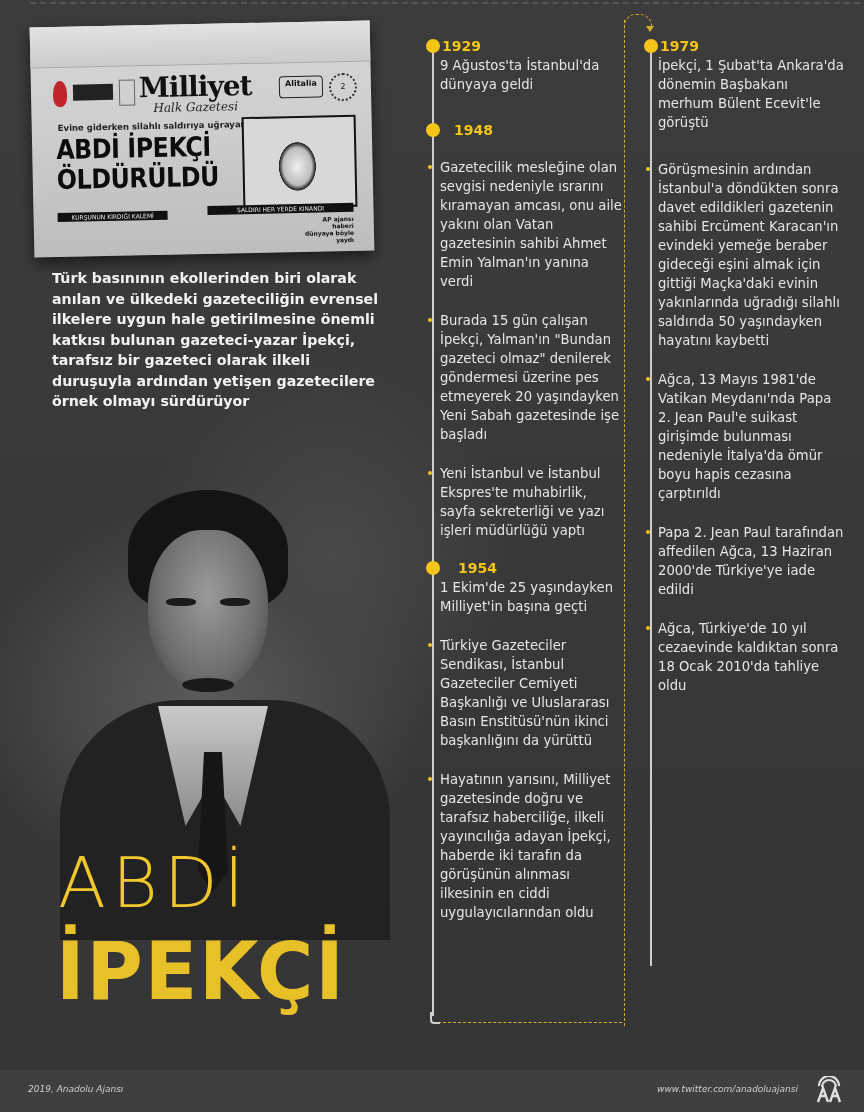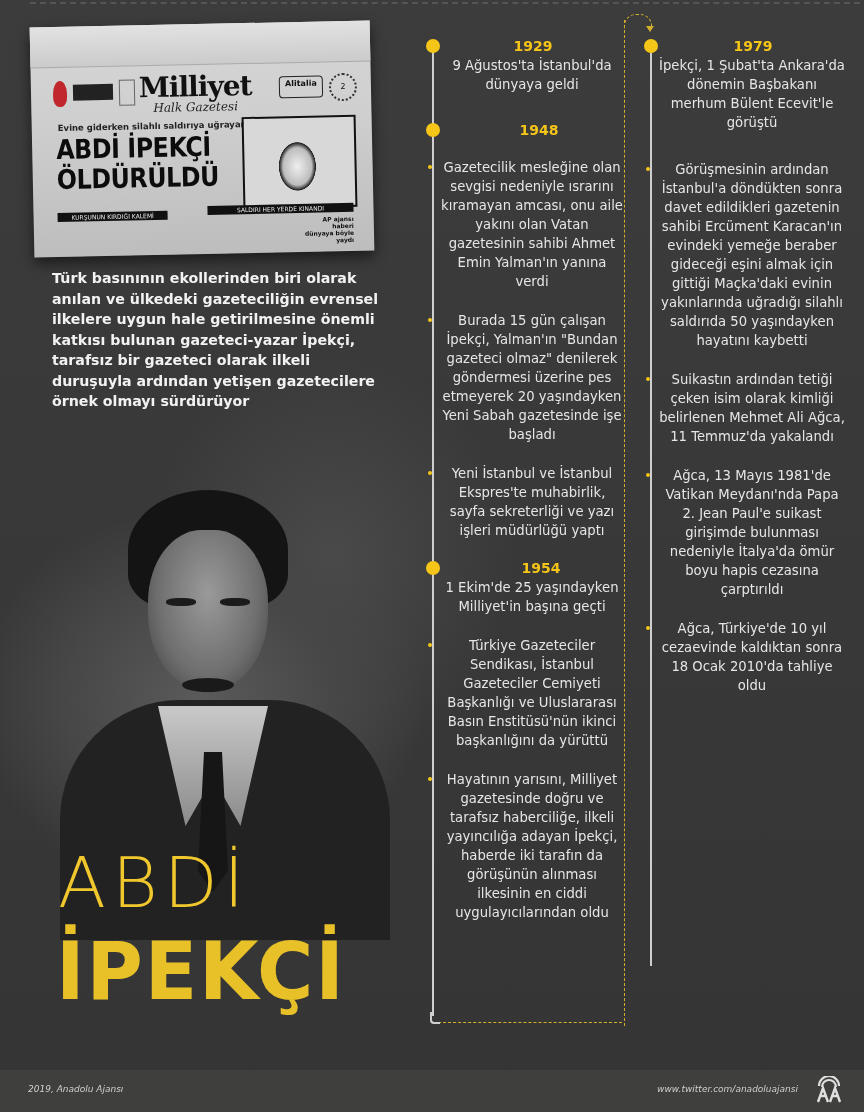--- a/index.html
+++ b/index.html
@@ -66,21 +66,21 @@
     font-family: "DejaVu Sans", sans-serif; font-weight: 200; font-size: 70px; letter-spacing: 6px;
     color: #f0c72c; -webkit-text-stroke: 0; line-height: 70px;
   }
   .name-last {
     position: absolute; left: 56px; top: 930px;
     font-family: "DejaVu Sans", sans-serif; font-weight: bold; font-size: 80px; letter-spacing: 2px;
     color: #e8c128; line-height: 84px; transform: scaleX(0.96); transform-origin: left top;
   }
 
   
-  .timeline { position: absolute; text-align: center; }
+  .timeline { position: absolute; }
   .tl-left { left: 428px; top: 38px; width: 196px; }
   .tl-right { left: 646px; top: 38px; width: 200px; }
   .vline { position: absolute; left: 4px; width: 2px; background: #cfcfcf; }
   .tl-left .vline { top: 10px; height: 968px; }
   .tl-right .vline { top: 10px; height: 918px; }
   .entry { position: relative; padding-left: 12px; margin-bottom: 20px; }
   .dot { position: absolute; left: -2px; top: 1px; width: 14px; height: 14px; border-radius: 50%; background: #f5c518; }
   .year { font-size: 14px; font-weight: bold; color: #f5c518; line-height: 16px; padding-left: 0; }
   .text { font-size: 13.2px; line-height: 19px; color: #e6e6e6; margin-top: 2px; }
   .bullet { position: relative; padding-left: 12px; margin-bottom: 20px; }
@@ -191,24 +191,24 @@
 
   <div class="entry">
     <div class="dot"></div>
     <div class="year" style="padding-left:2px">1979</div>
     <div class="text">İpekçi, 1 Şubat'ta Ankara'da dönemin Başbakanı merhum Bülent Ecevit'le görüştü</div>
   </div>
   <div class="bullet" style="margin-top:28px">
     <div class="text">Görüşmesinin ardından İstanbul'a döndükten sonra davet edildikleri gazetenin sahibi Ercüment Karacan'ın evindeki yemeğe beraber gideceği eşini almak için gittiği Maçka'daki evinin yakınlarında uğradığı silahlı saldırıda 50 yaşındayken hayatını kaybetti</div>
   </div>
   <div class="bullet">
-    <div class="text">Suikastın ardından tetiği çeken isim olarak kimliği belirlenen Mehmet Ali Ağca, 11 Temmuz'da yakalandı</div>
-  </div>
-  <div class="bullet">
     <div class="text">Ağca, 13 Mayıs 1981'de Vatikan Meydanı'nda Papa 2. Jean Paul'e suikast girişimde bulunması nedeniyle İtalya'da ömür boyu hapis cezasına çarptırıldı</div>
+  </div>
+  <div class="bullet">
+    <div class="text">Papa 2. Jean Paul tarafından affedilen Ağca, 13 Haziran 2000'de Türkiye'ye iade edildi</div>
   </div>
   <div class="bullet">
     <div class="text">Ağca, Türkiye'de 10 yıl cezaevinde kaldıktan sonra 18 Ocak 2010'da tahliye oldu</div>
   </div>
 </div>
 
 <div class="footer">
   <div class="footer-left">2019, Anadolu Ajansı</div>
   <div class="footer-right">www.twitter.com/anadoluajansi</div>
   <svg class="aa-logo" viewBox="0 0 26 28">

